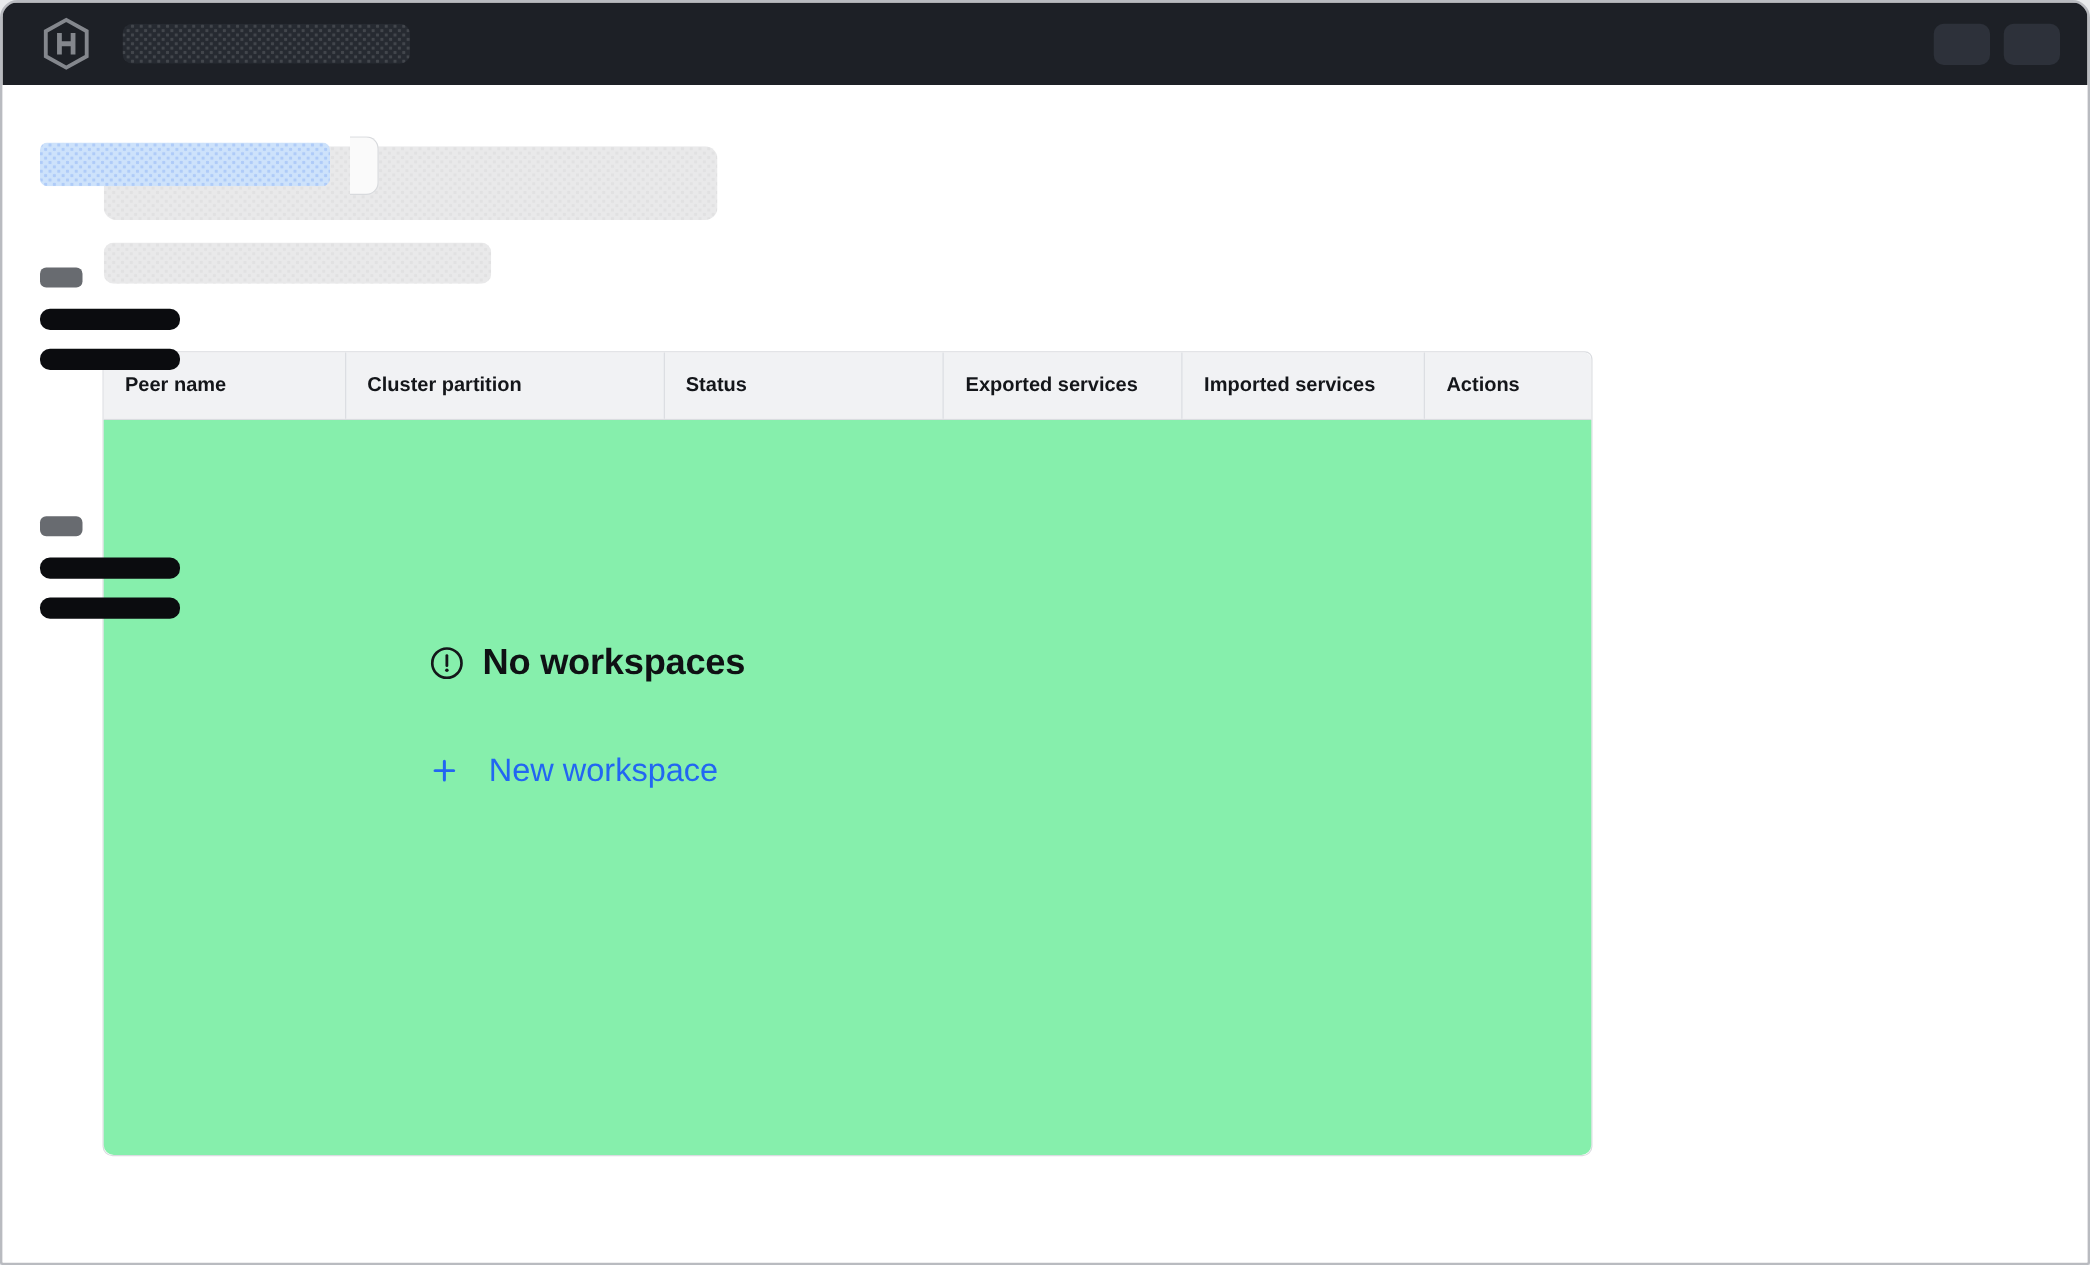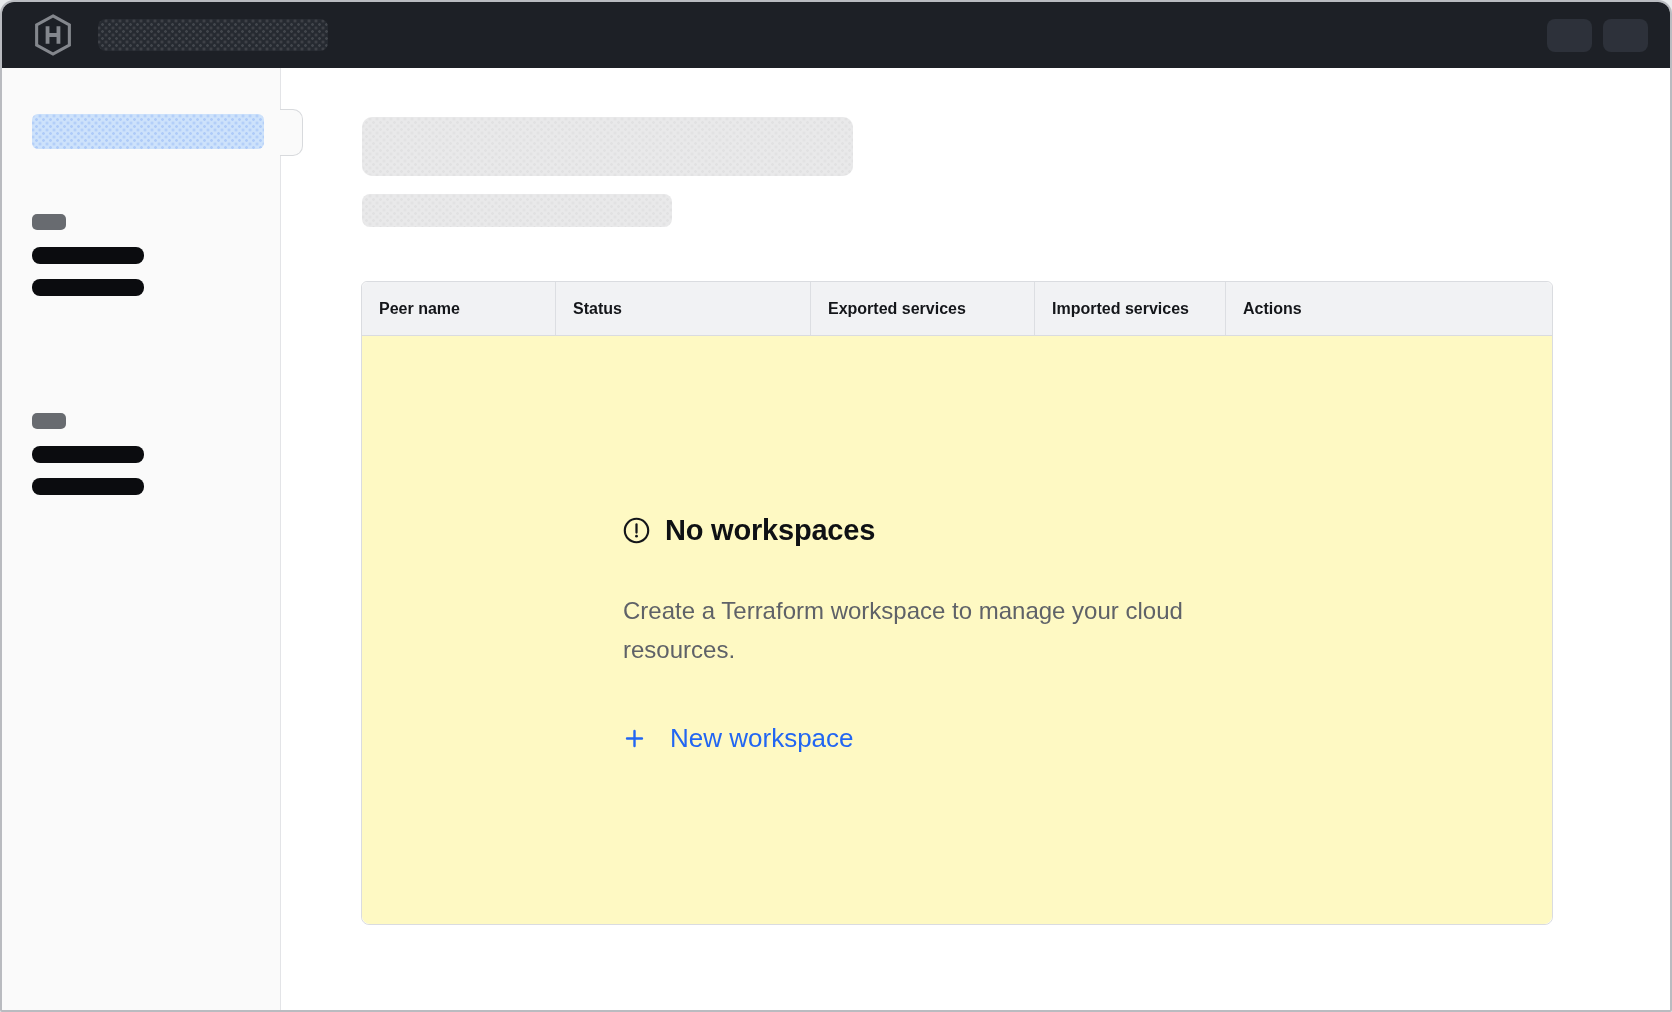--- a/index.html
+++ b/index.html
@@ -19,21 +19,21 @@
     --dot:rgba(255,255,255,.13);
   }
   .dotted{
     background-image:radial-gradient(var(--dot) 1.1px, transparent 1.6px),
                      radial-gradient(var(--dot) 1.1px, transparent 1.6px);
     background-size:7px 7px;background-position:1px 2px,4.5px 5.5px;
   }
   .topbar-spacer{flex:1;}
   .topbar-btn{width:45px;height:33px;border-radius:8px;background:#2d313a;margin-left:11px;}
   
-  .body-row{display:flex;height:944px;}
+  .body-row{display:flex;height:944px;flex-direction:column;}
   .sidebar{
     position:relative;width:279px;background:#fafafa;border-right:1px solid #e3e4e7;
     flex:none;z-index:5;
   }
   .nav-selected{
     position:absolute;left:30px;top:46px;width:232px;height:35px;border-radius:6px;
     background-color:#cde2fb;--dot:rgba(37,99,235,.18);cursor:pointer;
   }
   .side-toggle{
     position:absolute;left:278px;top:41px;width:23px;height:47px;background:#fafafa;
@@ -60,21 +60,21 @@
     display:flex;align-items:center;padding-left:17px;
     font-size:16px;font-weight:700;color:#14161a;border-right:1px solid #dcdee2;
   }
   .th:last-child{border-right:none;}
   .th:nth-child(1){width:194px;}
   .th:nth-child(2){width:255px;}
   .th:nth-child(3){width:224px;}
   .th:nth-child(4){width:191px;}
   .th:nth-child(5){width:194px;}
   .th:nth-child(6){width:133px;}
-  .tbody{position:relative;height:588px;background:#fef9c3;border-radius:0 0 8px 8px;}
+  .tbody{position:relative;height:588px;background:#86efac;border-radius:0 0 8px 8px;}
   
   .empty{position:absolute;left:261px;top:178px;}
   .empty-head{display:flex;align-items:center;gap:15px;}
   .empty-title{margin:0;font-size:29px;font-weight:700;color:#0f1114;letter-spacing:-.2px;}
   .empty-desc{
     margin:44px 0 0 0;max-width:578px;font-size:24px;line-height:39px;color:#5f6268;
   }
   .empty-action{
     display:inline-flex;align-items:center;gap:24px;margin-top:54px;
     font-size:26px;font-weight:500;color:#2266f2;cursor:pointer;text-decoration:none;
@@ -113,39 +113,39 @@
       <div class="sk sk-item" style="top:410px"></div>
     </div>
 
     <div class="main">
       <div class="ph ph-title dotted"></div>
       <div class="ph ph-sub dotted"></div>
 
       <div class="table">
         <div class="thead">
           <div class="th">Peer name</div>
+          <div class="th">Cluster partition</div>
           <div class="th">Status</div>
           <div class="th">Exported services</div>
           <div class="th">Imported services</div>
           <div class="th">Actions</div>
         </div>
 
         <div class="tbody">
           <div class="empty">
             <div class="empty-head">
               <span style="display:flex;">
                 <svg viewBox="0 0 24 24" width="27" height="27" aria-hidden="true">
                   <circle cx="12" cy="12" r="10.4" fill="none" stroke="#14161a" stroke-width="1.9"></circle>
                   <path d="M12 6.6 v7.2" stroke="#14161a" stroke-width="2" stroke-linecap="round" fill="none"></path>
                   <circle cx="12" cy="17" r="1.25" fill="#14161a"></circle>
                 </svg>
               </span>
               <h2 class="empty-title">No workspaces</h2>
             </div>
-            <p class="empty-desc">Create a Terraform workspace to manage your cloud resources.</p>
             <a class="empty-action">
               <span style="display:flex;">
                 <svg viewBox="0 0 24 24" width="23" height="23" aria-hidden="true">
                   <path d="M12 4.2 v15.6 M4.2 12 h15.6" stroke="#2266f2" stroke-width="2.5" stroke-linecap="round" fill="none"></path>
                 </svg>
               </span>
               <span>New workspace</span>
             </a>
           </div>
         </div>

